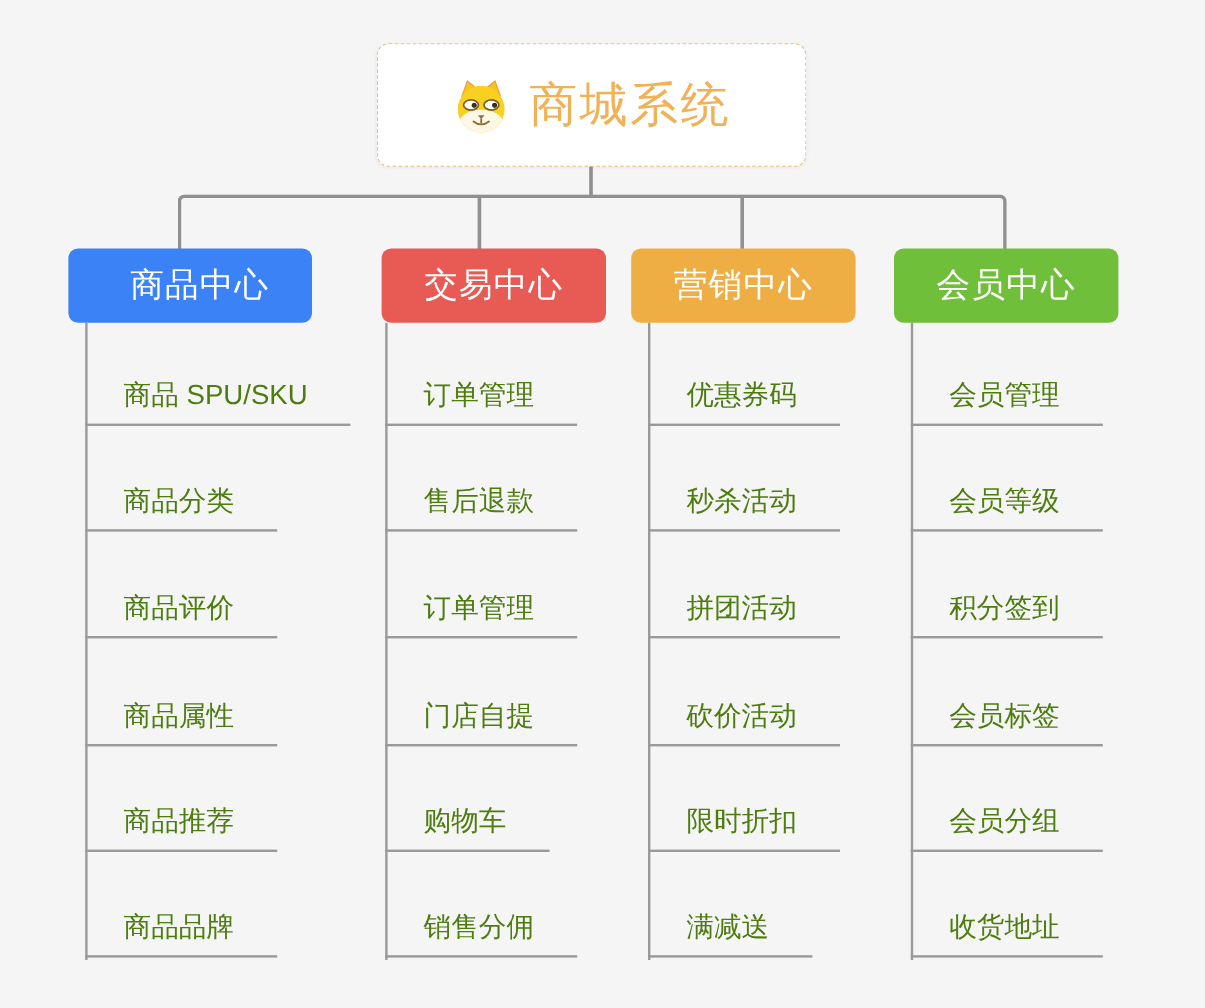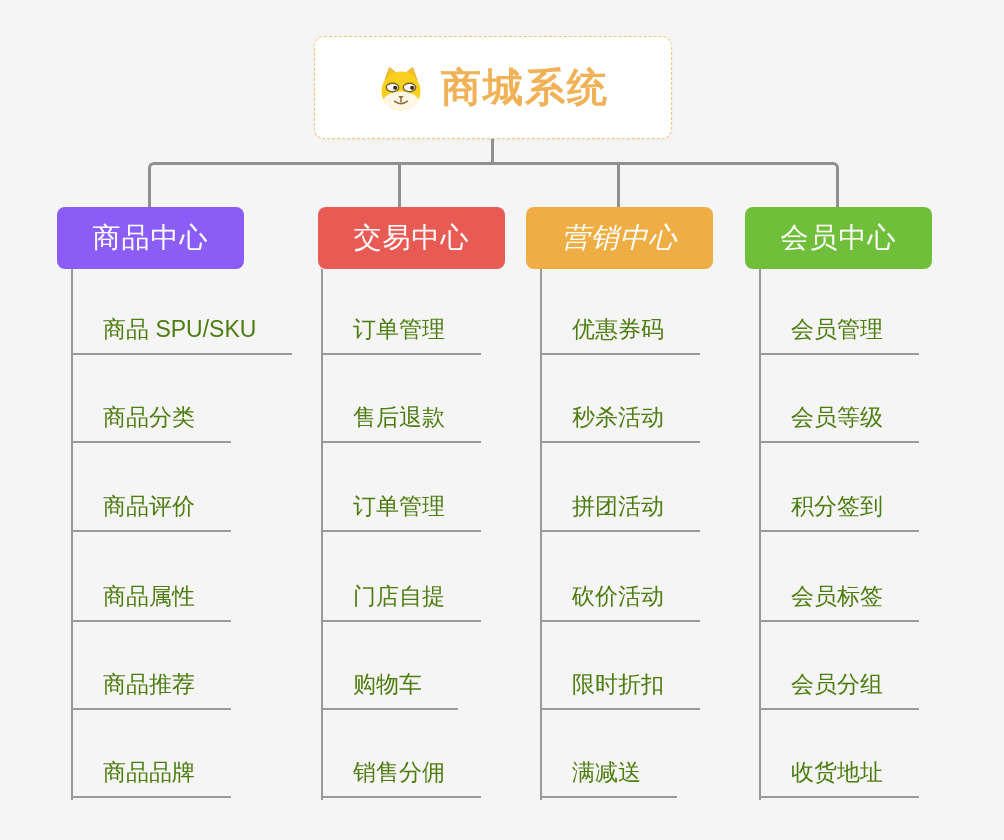--- a/index.html
+++ b/index.html
@@ -119,26 +119,26 @@
 
       <ellipse cx="15.5" cy="23.5" rx="6.2" ry="4.2" fill="#ffffff" stroke="#7a6020" stroke-width="1.4"></ellipse>
       <ellipse cx="32.5" cy="23.5" rx="6.2" ry="4.2" fill="#ffffff" stroke="#7a6020" stroke-width="1.4"></ellipse>
       <circle cx="18.2" cy="23.8" r="2.1" fill="#3a2e1f"></circle>
       <circle cx="35.2" cy="23.8" r="2.1" fill="#3a2e1f"></circle>
 
       <path d="M21.3 32 h5.4 l-2.7 3.4 Z" fill="#8a6d3b"></path>
 
       <path d="M24 35.4 v2.6 M17.5 37.2 q6.5 5 13 0" fill="none" stroke="#8a6d3b" stroke-width="1.5" stroke-linecap="round"></path>
     </svg>
-    <span class="root-title" style="color: rgb(241, 177, 86); font-weight: bold;">商城系统</span>
+    <span class="root-title" style="color: rgb(241, 177, 86);">商城系统</span>
   </div>
 
-  <div class="branch-box b0" style="background: #8b5cf6;">商品中心</div>
+  <div class="branch-box b0" style="background: #3b82f6; padding-left: 16px;">商品中心</div>
   <div class="branch-box b1" style="background: rgb(232, 91, 84);">交易中心</div>
-  <div class="branch-box b2" style="background: rgb(239, 174, 68); font-style: italic;">营销中心</div>
+  <div class="branch-box b2" style="background: rgb(239, 174, 68);">营销中心</div>
   <div class="branch-box b3" style="background: rgb(112, 191, 59);">会员中心</div>
 
   <div class="spine s0"></div>
   <div class="spine s1"></div>
   <div class="spine s2"></div>
   <div class="spine s3"></div>
 
   <div class="leaf c0 r0">商品 SPU/SKU</div>
   <div class="leaf c0 r1">商品分类</div>
   <div class="leaf c0 r2">商品评价</div>

